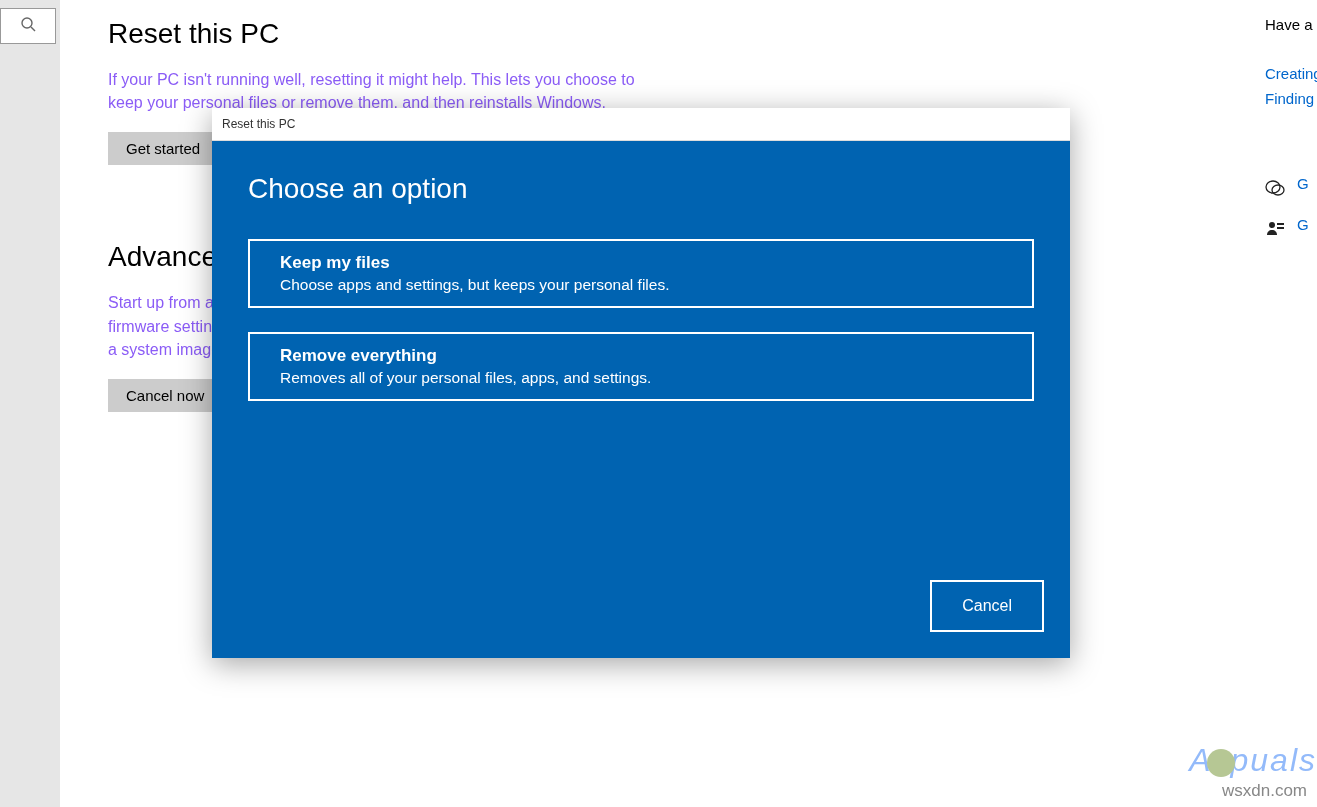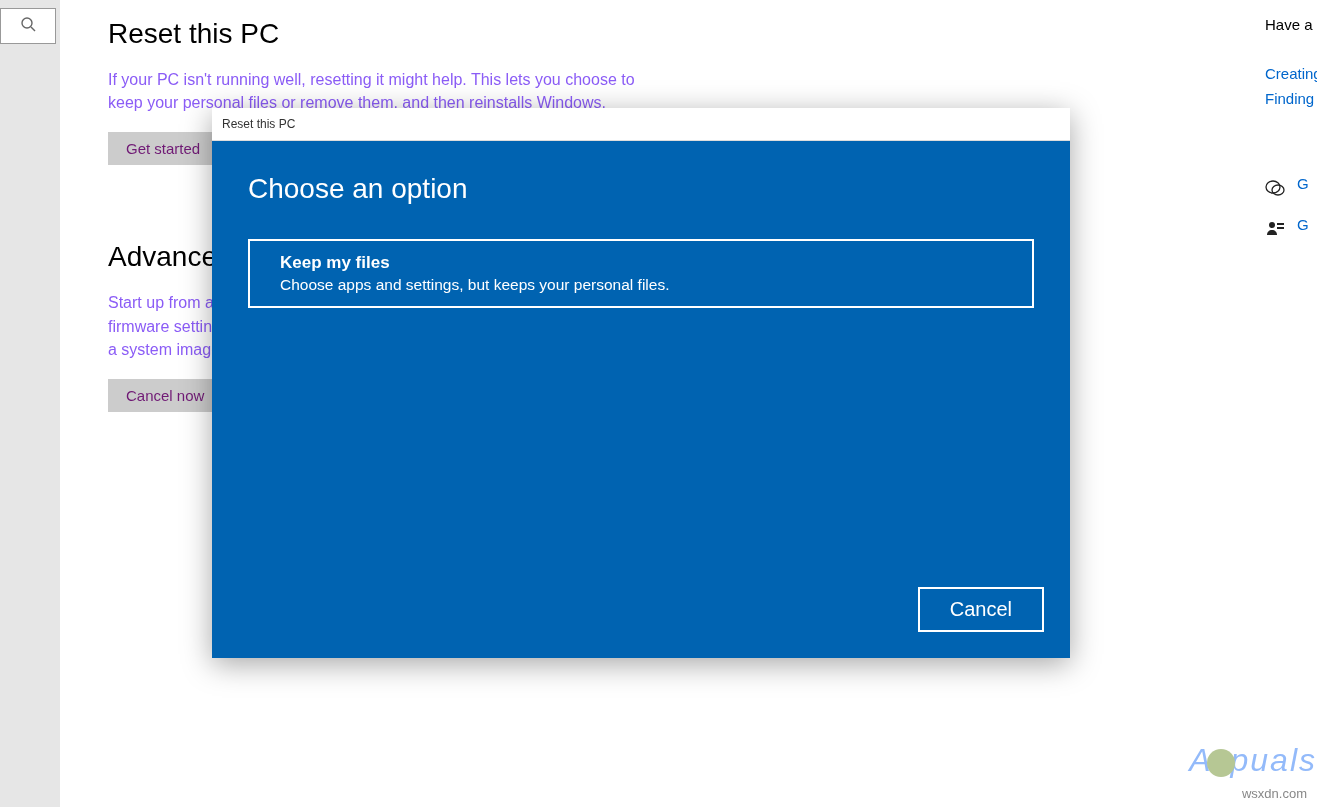--- a/index.html
+++ b/index.html
@@ -5,41 +5,41 @@
     * { margin: 0; padding: 0; box-sizing: border-box; font-family: "Segoe UI", Tahoma, sans-serif; }
     body { width: 1317px; height: 807px; background: #fff; position: relative; overflow: hidden; }
 
     .sidebar { position: absolute; left: 0; top: 0; width: 60px; height: 807px; background: #e6e6e6; }
     .search-box { position: absolute; left: 0; top: 8px; width: 56px; height: 36px; background: #fff; border: 1px solid #999; display: flex; align-items: center; justify-content: center; }
     .search-box svg { width: 16px; height: 16px; }
 
     .main { position: absolute; left: 108px; top: 18px; width: 700px; }
     .section-title { font-size: 28px; font-weight: 400; color: #000; margin-bottom: 18px; }
     .section-body { font-size: 16px; color: #8b5cf6; line-height: 1.45; margin-bottom: 18px; max-width: 560px; }
-    .btn-gray { display: inline-block; background: #ccc; border: none; padding: 8px 18px; font-size: 15px; color: #701a75; cursor: pointer; margin-bottom: 40px; }
+    .btn-gray { display: inline-block; background: #ccc; border: none; padding: 8px 18px; font-size: 15px; color: #000000; cursor: pointer; margin-bottom: 40px; }
 
     .section2 { margin-top: 36px; }
 
     .dialog { position: absolute; left: 212px; top: 108px; width: 858px; height: 550px; background: #fff; box-shadow: 0 6px 28px rgba(0,0,0,0.35); }
     .dialog-titlebar { height: 33px; background: #fff; border-bottom: 1px solid #ddd; display: flex; align-items: center; padding: 0 10px; font-size: 12px; color: #333; }
     .dialog-body { background: #0063b1; height: calc(100% - 33px); padding: 32px 36px 28px 36px; color: #fff; position: relative; }
     .dialog-heading { font-size: 28px; font-weight: 300; margin-bottom: 34px; }
     .option-box { border: 2px solid #fff; padding: 12px 30px; margin-bottom: 24px; cursor: pointer; }
     .option-title { font-size: 17px; font-weight: 600; margin-bottom: 3px; }
     .option-desc { font-size: 15.5px; font-weight: 400; }
-    .dialog-cancel { position: absolute; right: 26px; bottom: 26px; border: 2px solid #fff; background: transparent; color: #fff; font-size: 20px; padding: 9px 30px; cursor: pointer; }
+    .dialog-cancel { position: absolute; right: 26px; bottom: 26px; border: 2px solid #fff; background: transparent; color: #fff; font-size: 16px; padding: 15px 30px; cursor: pointer; }
 
     .right-panel { position: absolute; right: 0; top: 16px; width: 52px; }
     .right-text { font-size: 15px; color: #000; white-space: nowrap; margin-bottom: 12px; }
     .right-link { font-size: 15px; color: #0066cc; white-space: nowrap; margin-bottom: 8px; cursor: pointer; }
     .right-item { display: flex; align-items: center; gap: 12px; margin-bottom: 16px; white-space: nowrap; }
     .right-item-icon { width: 20px; flex-shrink: 0; display: flex; align-items: center; justify-content: center; }
     .right-spacer { height: 60px; }
 
-    .watermark { position: absolute; right: 10px; bottom: 6px; font-size: 13px; color: #888; }
+    .watermark { position: absolute; right: 10px; bottom: 6px; font-size: 17px; color: #888; }
     .watermark-logo { position: absolute; right: 0; bottom: 28px; font-size: 32px; color: #3b82f6; font-weight: 300; letter-spacing: 2px; font-style: italic; opacity: 0.55; text-align: right; }
     .watermark-logo .face { display:inline-block; width:28px; height:28px; background:#7b9a3e; border-radius:50%; vertical-align:middle; position:relative; margin-left:-6px; margin-right:-4px; }
   </style>
 </head>
 <body>
 
 <div class="sidebar">
   <div class="search-box" title="">
     <span>
       <svg viewBox="0 0 16 16" fill="none" stroke="#666" stroke-width="1.4">
@@ -67,20 +67,24 @@
     <span>Reset this PC</span>
   </div>
   <div class="dialog-body">
     <div class="dialog-heading">Choose an option</div>
 
     <div class="option-box">
       <div class="option-title">Keep my files</div>
       <div class="option-desc">Choose apps and settings, but keeps your personal files.</div>
     </div>
 
+    <div class="option-box">
+      <div class="option-title">Remove everything</div>
+      <div class="option-desc">Removes all of your personal files, apps, and settings.</div>
+    </div>
 
     <button class="dialog-cancel">Cancel</button>
   </div>
 </div>
 
 <div class="right-panel">
   <div class="right-text">Have a</div>
   <div style="height:20px"></div>
   <div class="right-link">Creating</div>
   <div class="right-link">Finding</div>

